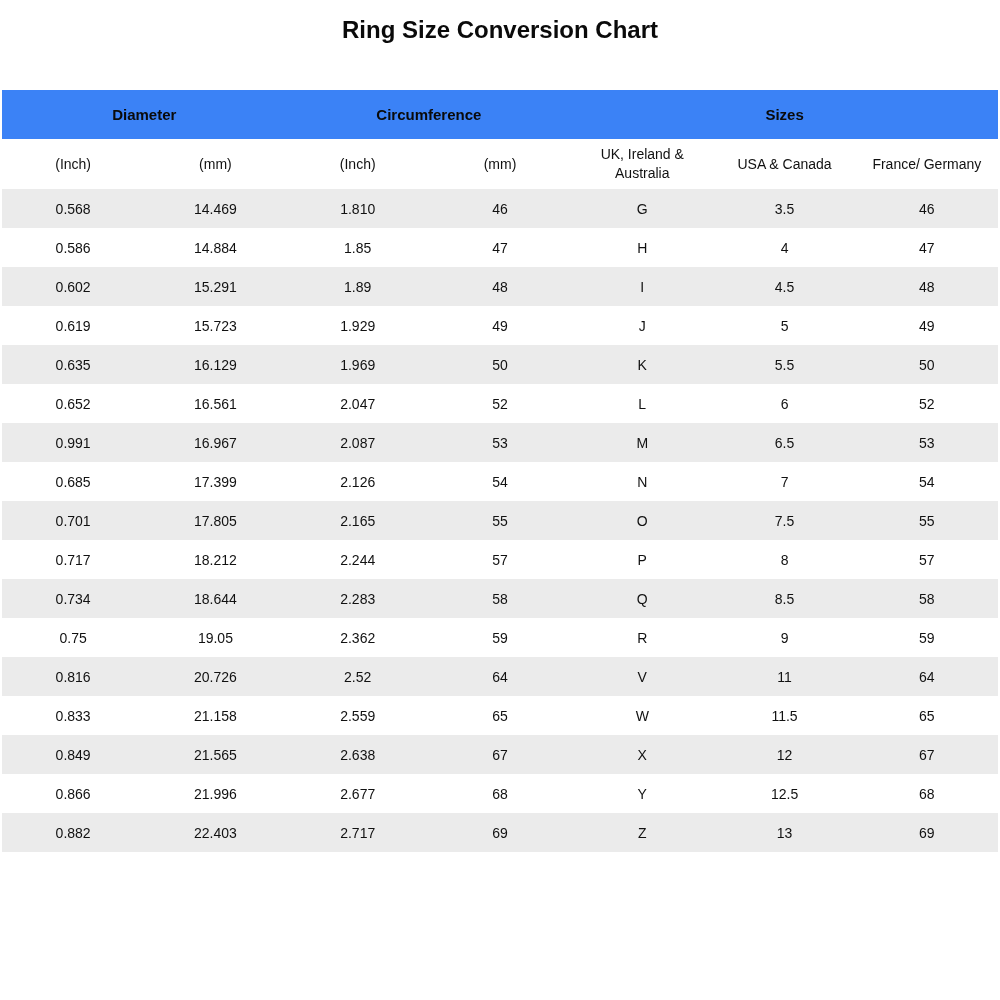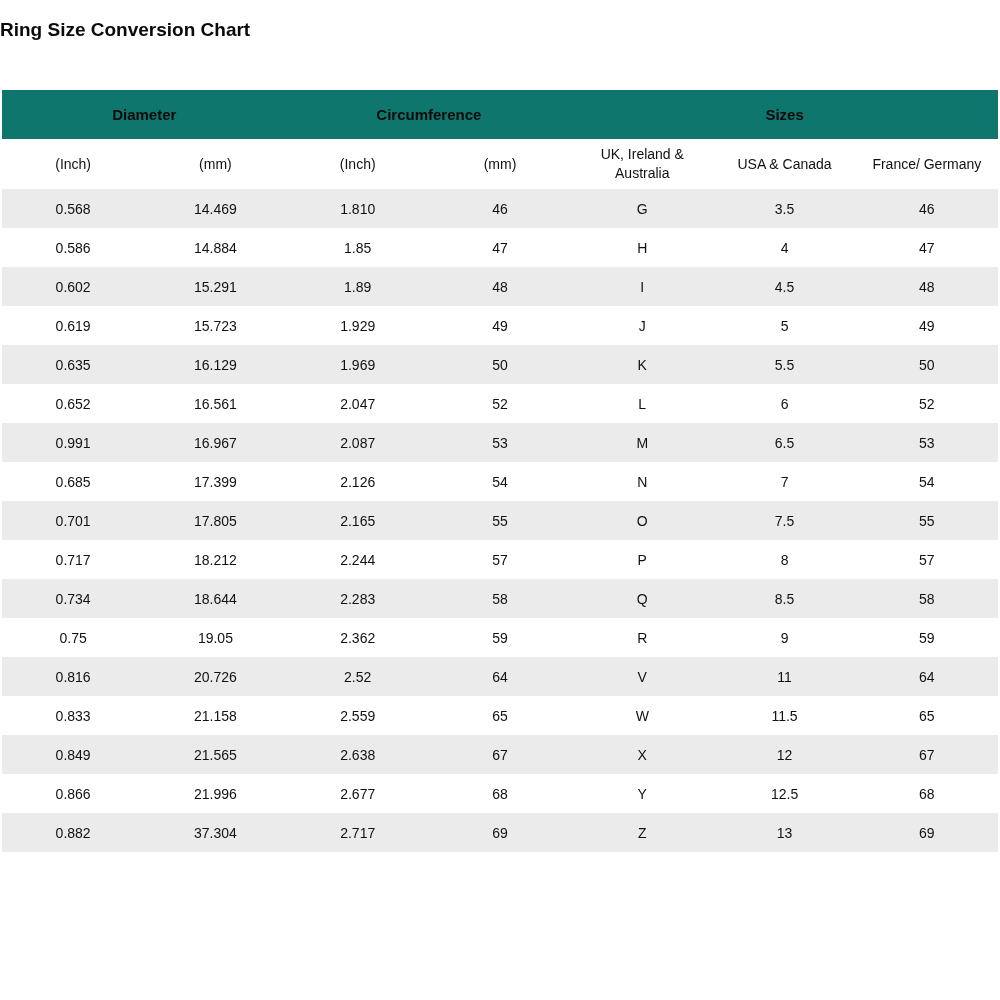--- a/index.html
+++ b/index.html
@@ -13,41 +13,42 @@
     -webkit-font-smoothing: antialiased;
   }
   .page {
     width: 1000px;
     height: 1000px;
     overflow: hidden;
     position: relative;
   }
   .title {
     margin: 18px 0 0 0;
-    font-size: 19px;
+    text-align: center;
+    font-size: 24px;
     font-weight: bold;
     line-height: 24px;
     color: #0a0a0a;
   }
   table.conversion {
     margin-top: 48px;
     margin-left: 2px;
     width: 996px;
     border-collapse: collapse;
     table-layout: fixed;
   }
   table.conversion col { width: 14.2857%; }
   th, td {
     text-align: center;
     vertical-align: middle;
     padding: 0 6px;
     font-weight: normal;
   }
   tr.group-row th {
-    background: #0f766e;
+    background: #3b82f6;
     height: 49px;
     font-size: 15px;
     font-weight: bold;
     color: #0a0a0a;
   }
   tr.colhead-row th {
     background: #ffffff;
     height: 50px;
     font-size: 14px;
     line-height: 19px;
@@ -234,21 +235,21 @@
           <td>0.866</td>
           <td>21.996</td>
           <td>2.677</td>
           <td>68</td>
           <td>Y</td>
           <td>12.5</td>
           <td>68</td>
         </tr>
         <tr>
           <td>0.882</td>
-          <td>37.304</td>
+          <td>22.403</td>
           <td>2.717</td>
           <td>69</td>
           <td>Z</td>
           <td>13</td>
           <td>69</td>
         </tr>
       </tbody>
   </table>
 
 </div>

